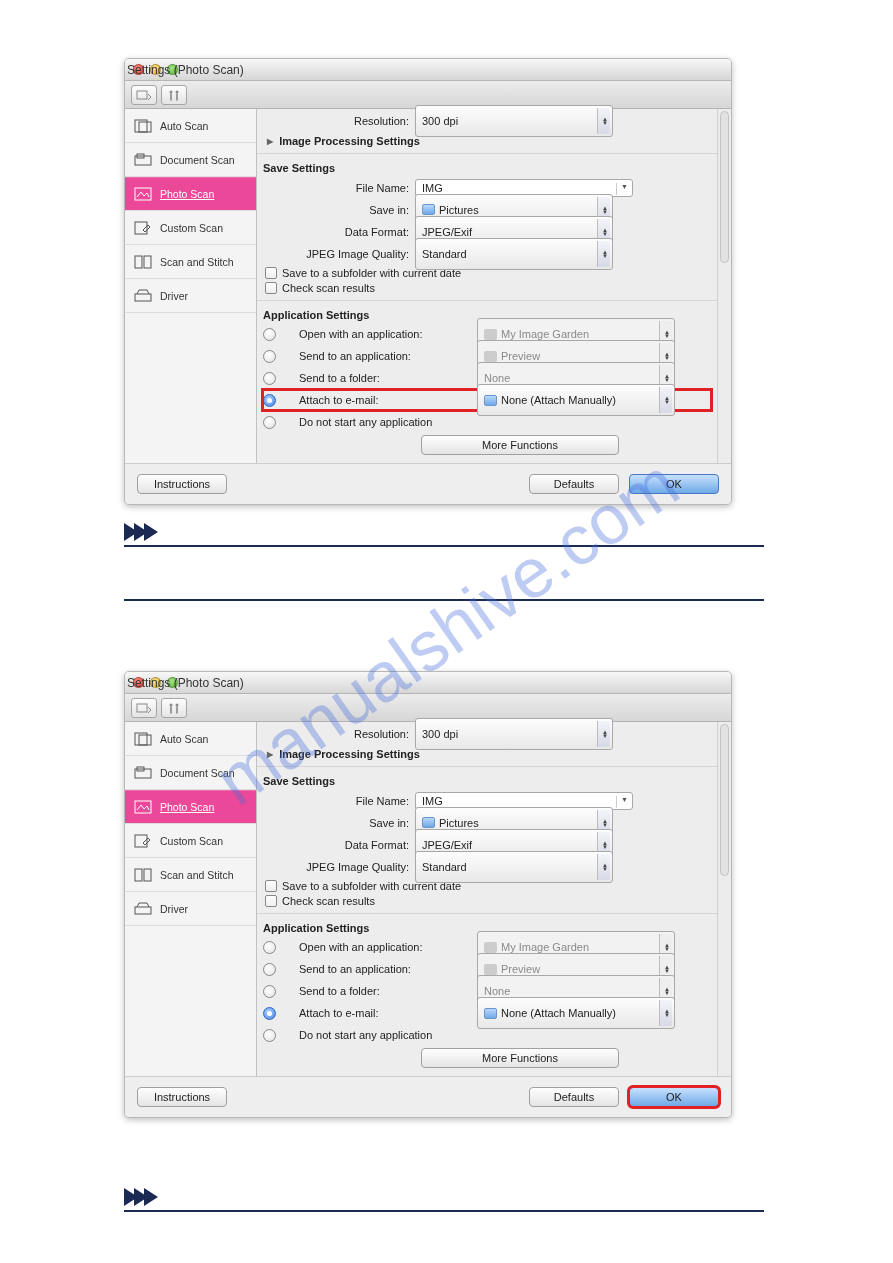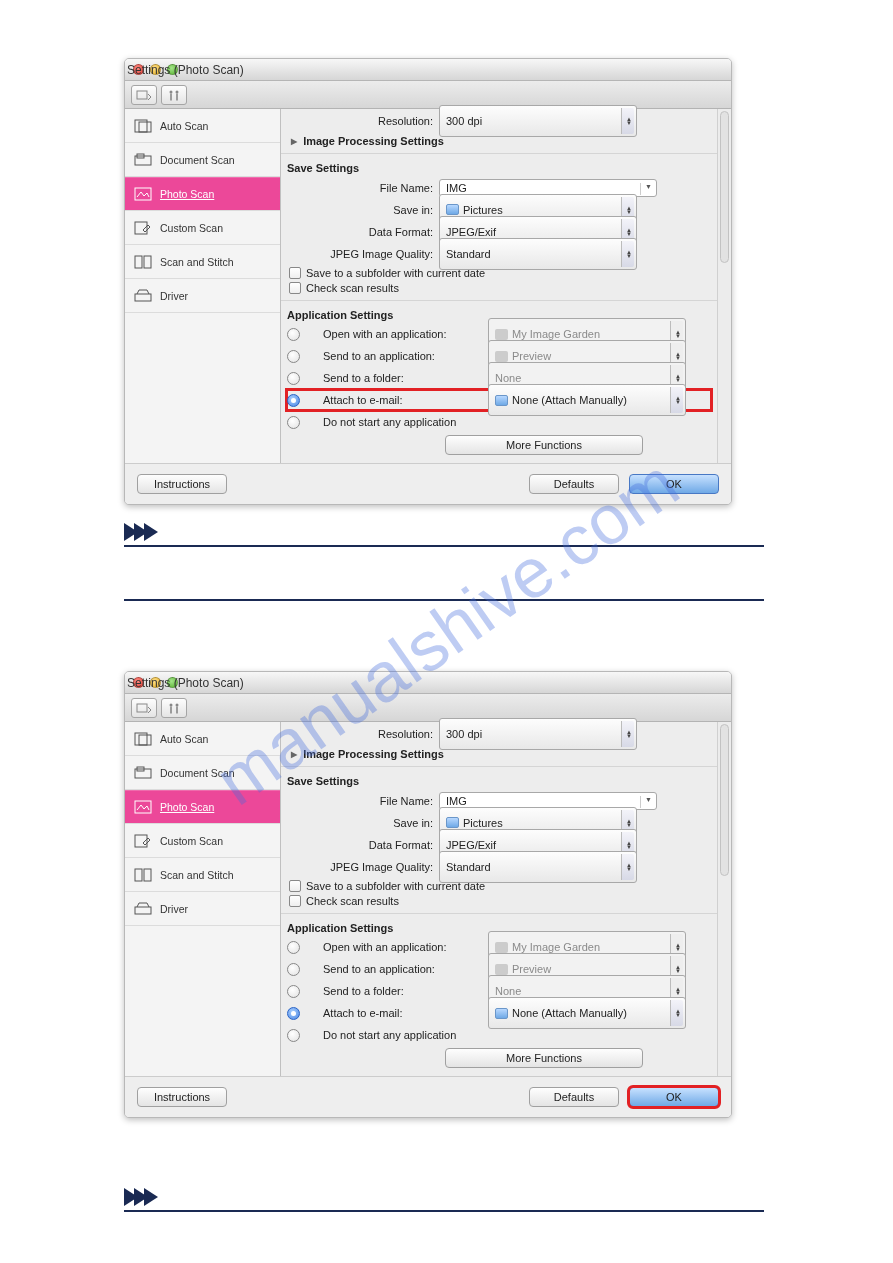--- a/index.html
+++ b/index.html
@@ -75,21 +75,21 @@
     align-items: center;
     justify-content: center;
     color: #888;
     font-size: 12px;
   }
   .body {
     display: flex;
     background: #ededed;
   }
   .sidebar {
-    width: 156px;
+    width: 132px;
     border-right: 1px solid #c0c0c0;
     background: #f4f4f4;
   }
   .side-item {
     display: flex;
     align-items: center;
     height: 34px;
     padding: 0 8px;
     border-bottom: 1px solid #dcdcdc;
     gap: 7px;
@@ -238,21 +238,21 @@
     margin-right:6px;
     position:relative;
     flex-shrink:0;
   }
   .radio.on { border-color:#2a64c6; background:radial-gradient(circle at 40% 35%, #a8cfff, #4a86e3); }
   .radio.on::after {
     content:""; position:absolute; left:3px; top:3px; width:5px; height:5px;
     background:#fff; border-radius:50%;
   }
   .radio-label { width: 148px; font-size:11px; }
-  .radio-ctrl { flex:1; }
+  .radio-ctrl { flex:1;margin-left:13px; }
   .btn {
     height: 20px;
     border: 1px solid #a0a0a0;
     border-radius: 4px;
     background: linear-gradient(#fefefe, #e4e4e4);
     display: inline-flex;
     align-items: center;
     justify-content: center;
     font-size: 11px;
     padding: 0 12px;

